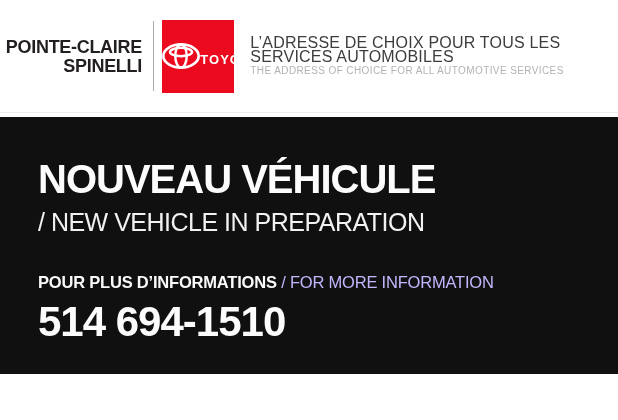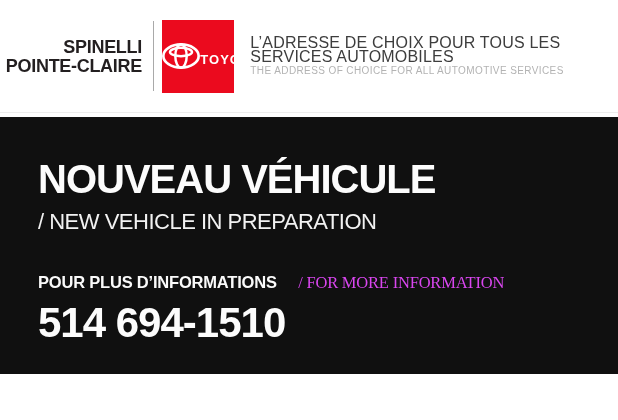--- a/index.html
+++ b/index.html
@@ -84,54 +84,54 @@
   .main-title {
     padding-top: 40px;
     font-size: 40px;
     line-height: 45px;
     font-weight: bold;
     letter-spacing: -1px;
     color: #fcfcfc;
   }
   .sub-title {
     margin-top: 4px;
-    font-size: 22px;
+    font-size: 25px;
     line-height: 32px;
     font-weight: normal;
     letter-spacing: -0.5px;
     color: #f2f2f2;
   }
   .info-line {
     margin-top: 34px;
     font-size: 16.5px;
     line-height: 20px;
     letter-spacing: -0.2px;
     color: #fafafa;
     white-space: nowrap;
   }
   .info-fr { font-weight: bold; margin-top: 28px; }
-  .info-en { font-weight: normal; margin-left: 17px; color: #d946ef; font-family: Liberation Serif, serif; }
+  .info-en { font-weight: normal; margin-left: 0; color: #c4b5fd; }
   .phone-number {
     margin-top: 6px;
     font-size: 42px;
     line-height: 48px;
     font-weight: bold;
     letter-spacing: -1px;
     color: #fcfcfc;
   }
 </style>
 </head>
 <body>
 
 <div id="screen">
 
   <div class="header">
     <div class="brand-name">
+      <div>POINTE-CLAIRE</div>
       <div>SPINELLI</div>
-      <div>POINTE-CLAIRE</div>
     </div>
 
     <div class="v-divider"></div>
 
     <div class="logo-square">
       <span>
         <svg class="emblem-svg" viewBox="0 0 100 68" fill="none" xmlns="http://www.w3.org/2000/svg">
           <ellipse cx="50" cy="34" rx="46.5" ry="30.5" stroke="#ffffff" stroke-width="7"></ellipse>
           <ellipse cx="50" cy="34" rx="15" ry="30.5" stroke="#ffffff" stroke-width="6.5"></ellipse>
           <ellipse cx="50" cy="23.5" rx="29" ry="11" stroke="#ffffff" stroke-width="6.5"></ellipse>

